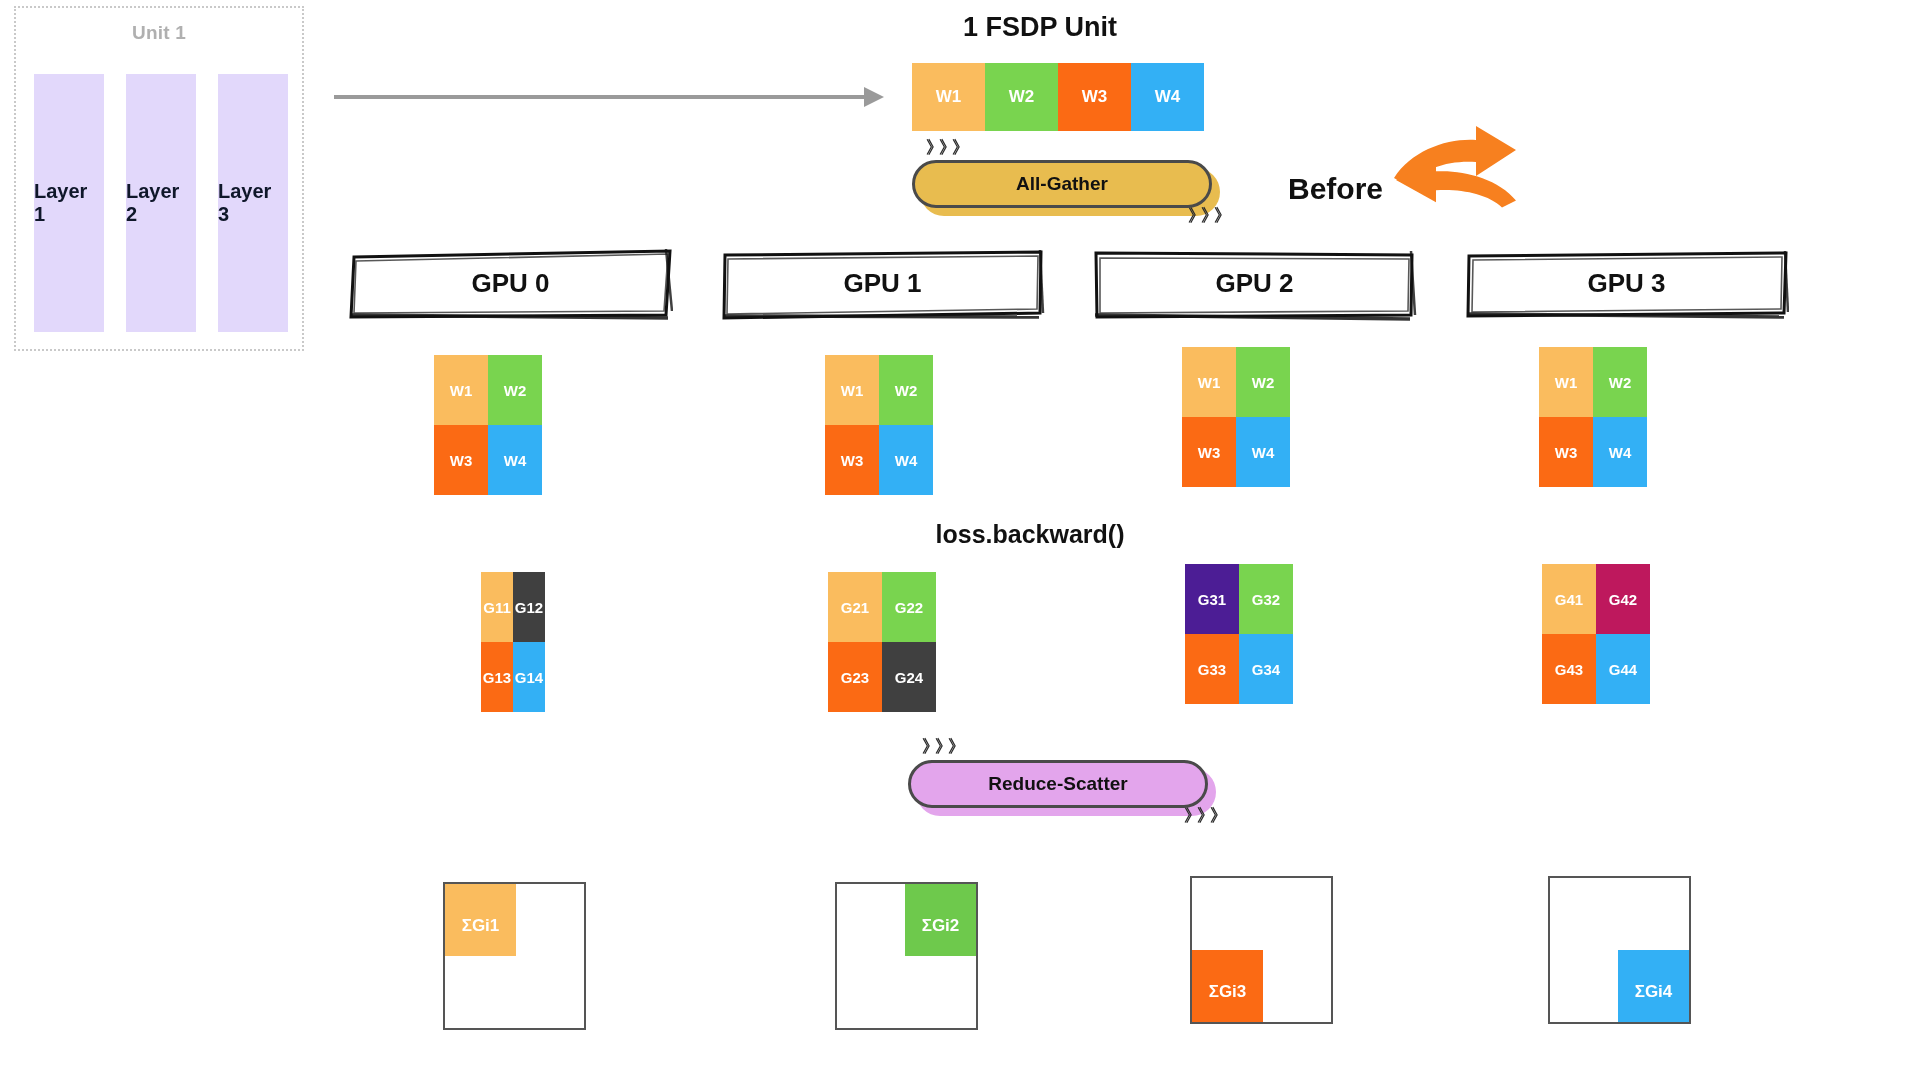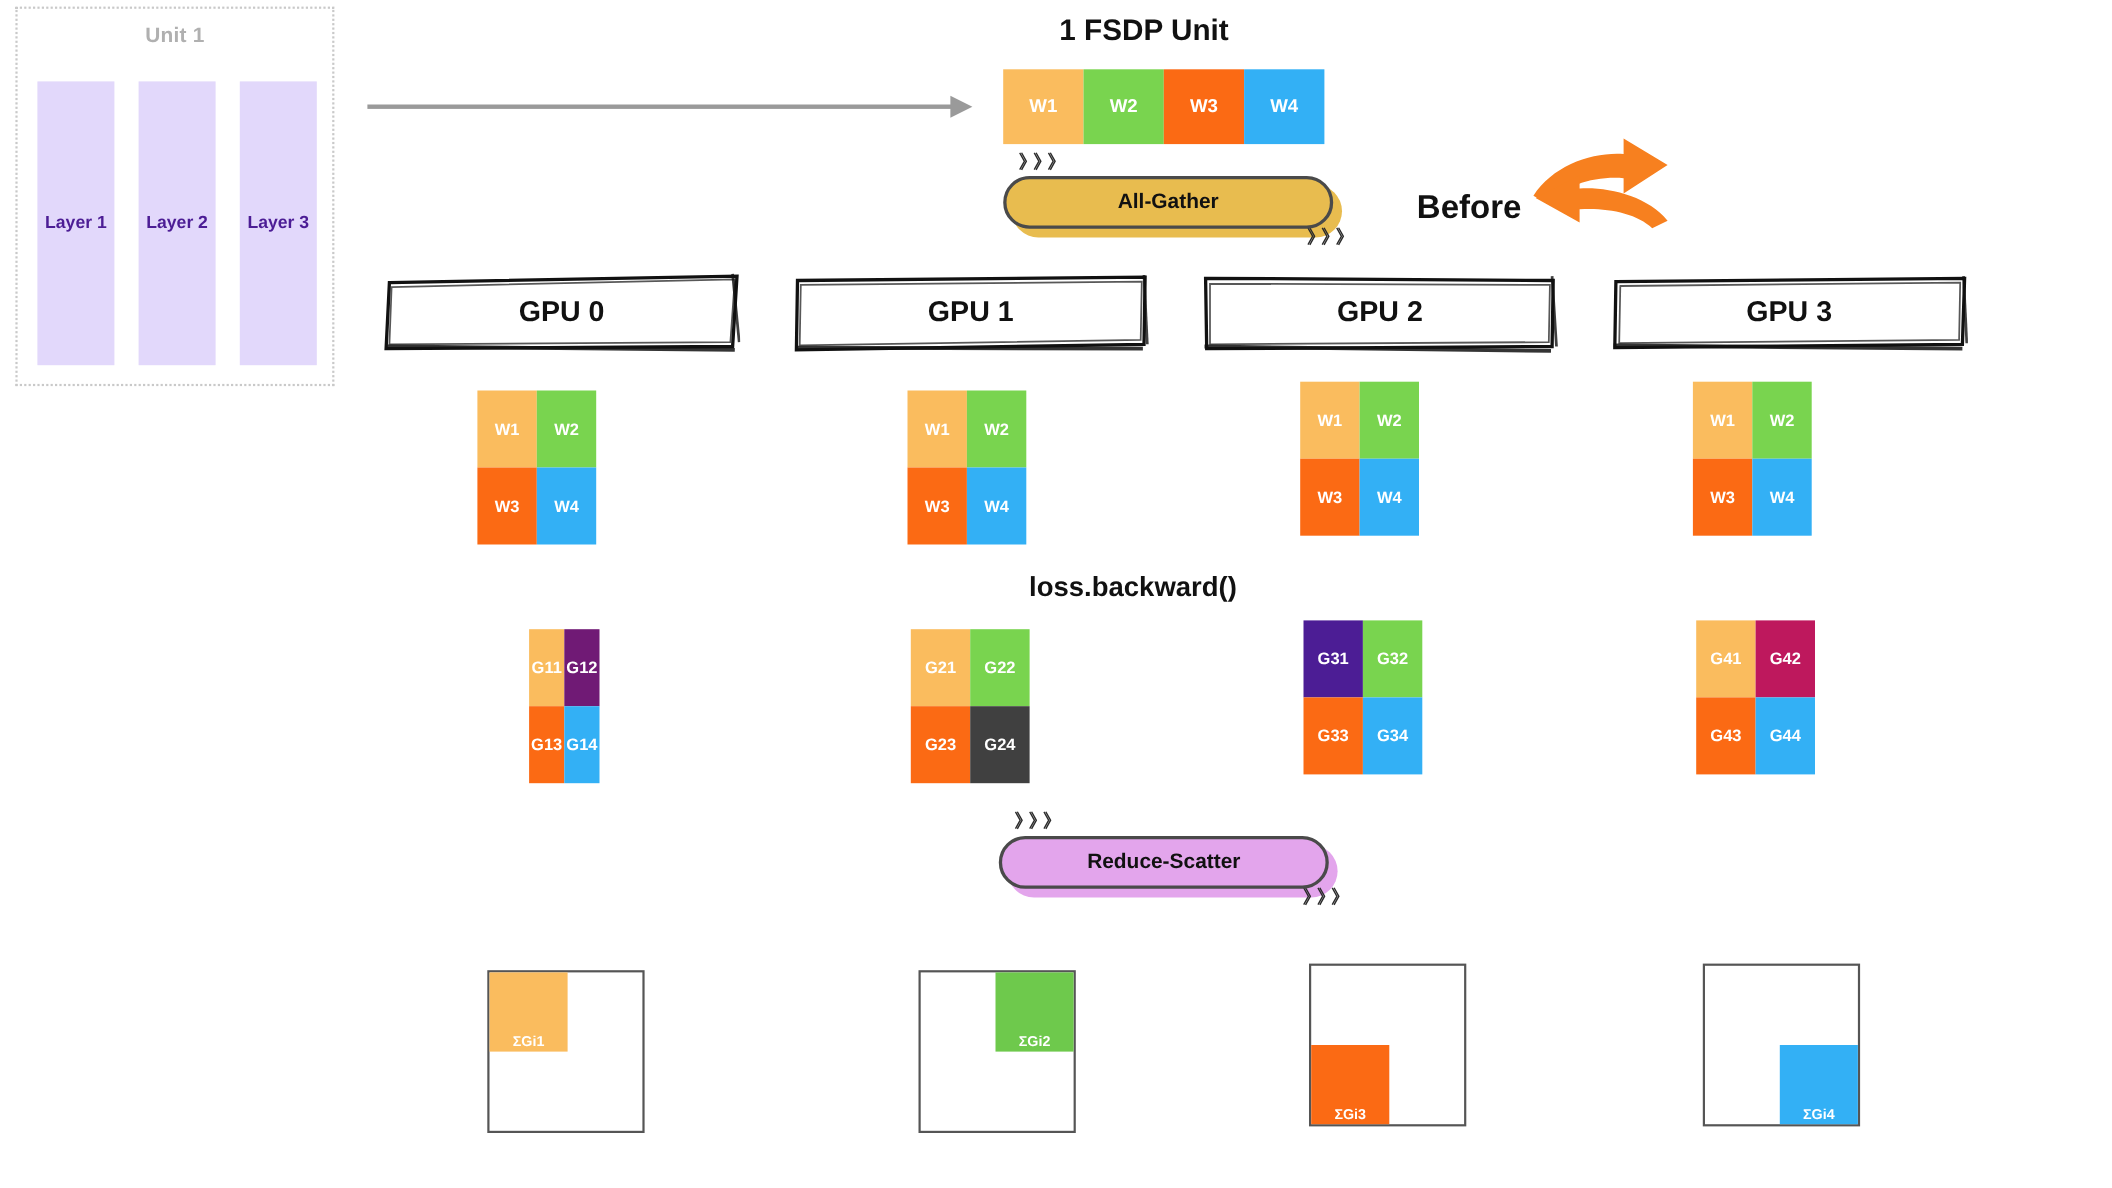--- a/index.html
+++ b/index.html
@@ -29,21 +29,21 @@
     position: absolute; left: 18px; top: 66px;
     width: 254px; height: 258px;
     display: flex; justify-content: space-between;
   }
   .layer-box {
     width: 70px; height: 258px;
     background: #e2d8fb;
     display: flex; align-items: center; justify-content: center;
   }
   .layer-box span {
-    color: #4c1d95; font-size: 16px; font-weight: 700;
+    color: #0f172a; font-size: 20px; font-weight: 700;
   }
 
   
   .flow-arrow {
     position: absolute; left: 334px; top: 91px;
     width: 550px; height: 12px;
   }
   .flow-arrow .shaft {
     position: absolute; left: 0; top: 4px;
     width: 532px; height: 4px; background: #9a9a9a;
@@ -135,22 +135,22 @@
   .outbox {
     position: absolute;
     width: 143px; height: 148px;
     border: 2px solid #555;
     background: #ffffff;
   }
   .outbox .fill {
     position: absolute;
     width: 71px; height: 72px;
     display: flex; align-items: flex-end; justify-content: center;
-    color: #ffffff; font-size: 13px; font-weight: 700;
-    padding-bottom: 2px;
+    color: #ffffff; font-size: 17px; font-weight: 700;
+    padding-bottom: 20px;
   }
   .fill.tl { left: 0; top: 0; }
   .fill.tr { right: 0; top: 0; }
   .fill.bl { left: 0; bottom: 0; }
   .fill.br { right: 0; bottom: 0; }
 </style>
 </head>
 <body>
 
 <div id="stage">
@@ -263,21 +263,21 @@
     <div class="q" style="background-color: rgb(250, 188, 94);">W1</div>
     <div class="q" style="background-color: rgb(121, 212, 79);">W2</div>
     <div class="q" style="background-color: rgb(251, 106, 20);">W3</div>
     <div class="q" style="background-color: rgb(51, 176, 245);">W4</div>
   </div>
 
   <div class="loss-label">loss.backward()</div>
 
   <div class="quad" style="left:437px; top:572px;padding-left:44px;">
     <div class="q" style="background-color: rgb(250, 188, 94);">G11</div>
-    <div class="q" style="background-color: #701a75;">G12</div>
+    <div class="q" style="background-color: #404040;">G12</div>
     <div class="q" style="background-color: rgb(251, 106, 20);">G13</div>
     <div class="q" style="background-color: rgb(51, 176, 245);">G14</div>
   </div>
   <div class="quad" style="left:828px; top:572px;">
     <div class="q" style="background-color: rgb(250, 188, 94);">G21</div>
     <div class="q" style="background-color: rgb(121, 212, 79);">G22</div>
     <div class="q" style="background-color: rgb(251, 106, 20);">G23</div>
     <div class="q" style="background-color: #404040;">G24</div>
   </div>
   <div class="quad" style="left:1185px; top:564px;">

